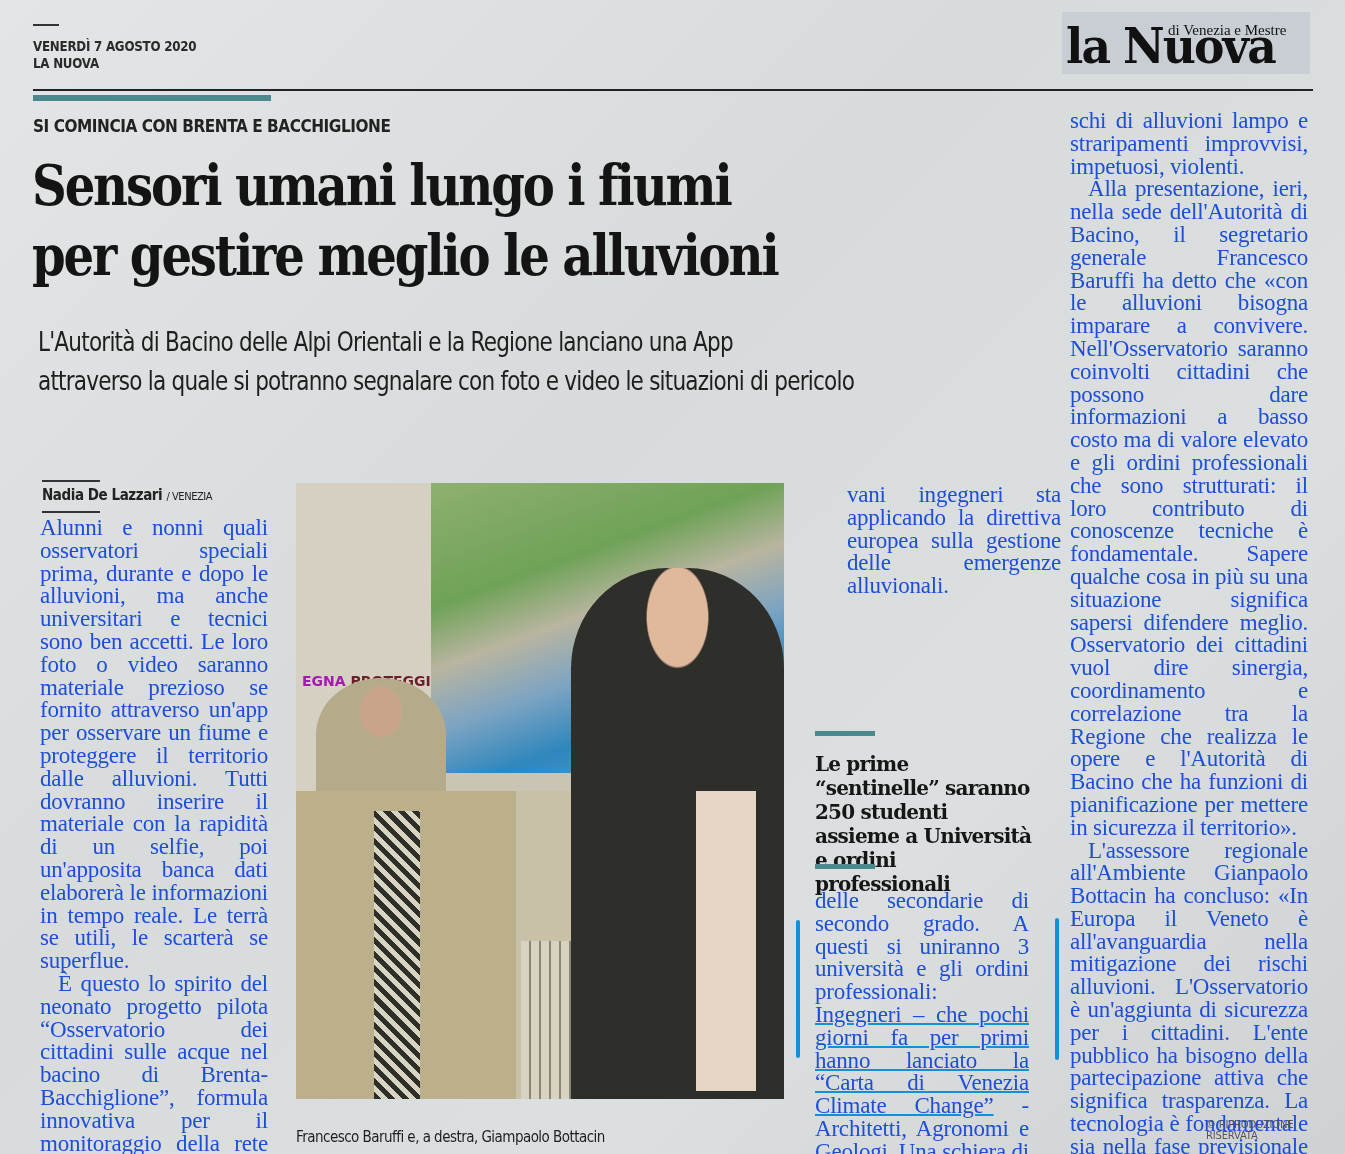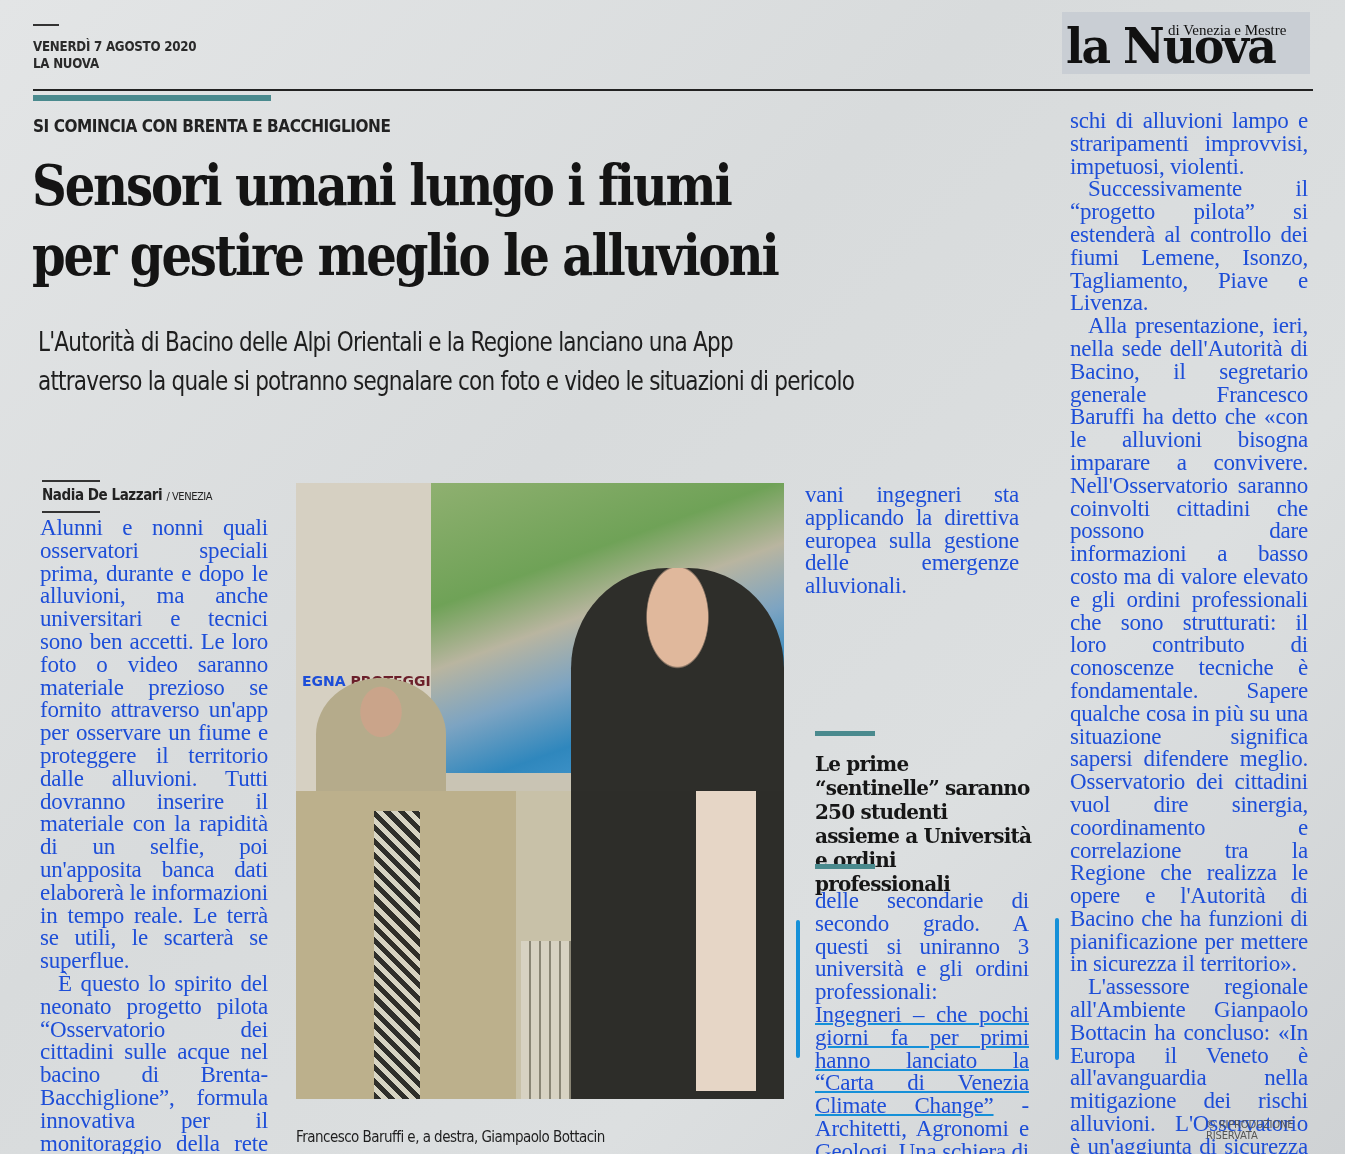--- a/index.html
+++ b/index.html
@@ -54,33 +54,33 @@
   }
   .byline .city { font-weight: normal; font-size: 11px; }
   .col {
     font-family: "Liberation Serif", "DejaVu Serif", serif;
     font-size: 23px; line-height: 22.8px; color: #1d4ed8; text-align: justify;
     letter-spacing: -0.2px;
   }
   .col p { text-indent: 0; }
   .col p.indent { text-indent: 18px; }
   .col1 { left: 40px; top: 517px; width: 228px; }
-  .col2a { left: 805px; top: 484px; width: 214px; font-family: Liberation Serif, serif; }
+  .col2a { left: 847px; top: 484px; width: 214px; font-family: Liberation Serif, serif; }
   .col2b { left: 815px; top: 890px; width: 214px; }
   .col3 { left: 1070px; top: 110px; width: 238px; }
   .photo {
     left: 296px; top: 483px; width: 488px; height: 308px;
     background: #c9c4b4; overflow: hidden;
   }
   .photo .poster-left { position: absolute; left: 0; top: 0; width: 136px; height: 308px; background: #d6d0c2; }
   .photo .map { position: absolute; left: 135px; top: 0; width: 353px; height: 290px;
     background: linear-gradient(160deg, #8fb070 0%, #6fa257 30%, #b9b5a0 45%, #7da4c2 60%, #2f87bd 75%, #4a9ad0 90%); }
   .photo .poster-text { position: absolute; left: 6px; top: 190px; font-family: "DejaVu Sans", sans-serif;
     font-size: 14px; font-weight: bold; color: #6b1f2a; }
-  .photo .poster-text .green { color: #1d4ed8; }
+  .photo .poster-text .green { color: #a21caf; }
   .photo .person1 { position: absolute; left: 20px; top: 195px; width: 130px; height: 113px;
     background: radial-gradient(ellipse at 50% 30%, #caa48a 0 22%, #b5ab8b 23% 100%); border-radius: 50% 50% 0 0; }
   .photo .person2 { position: absolute; left: 275px; top: 85px; width: 213px; height: 223px;
     background: radial-gradient(ellipse at 50% 22%, #e0b89c 0 20%, #2e2e2a 21% 100%); border-radius: 45% 45% 0 0; }
   .photo-lower {
     left: 296px; top: 791px; width: 488px; height: 308px; background: #c8c1a8; overflow: hidden;
   }
   .photo-lower .jacket { position: absolute; left: 0; top: 0; width: 220px; height: 308px; background: #bcb08c; }
   .photo-lower .tie { position: absolute; left: 78px; top: 20px; width: 46px; height: 288px;
     background: repeating-linear-gradient(45deg, #2f2f2a 0 5px, #d7d4c2 5px 10px); }
@@ -173,19 +173,18 @@
 
 <div class="abs col col2b">
   <p>
     <span>delle secondarie di secondo grado. A questi si uniranno 3 università e gli ordini professionali: </span><span style="text-decoration: underline; text-decoration-color: #1590d8; text-decoration-thickness: 2px;">Ingegneri – che pochi giorni fa per primi hanno lanciato la “Carta di Venezia Climate Change”</span><span> - Architetti, Agronomi e Geologi. Una schiera di “sensori umani critici” che sarà formata, e a sua volta formerà, per ridurre i ri-</span>
   </p>
 </div>
 <div class="abs hl-left"></div>
 
 <div class="abs col col3">
   <p>schi di alluvioni lampo e straripamenti improvvisi, impetuosi, violenti.</p>
-  <p class="indent">Successivamente il “progetto pilota” si estenderà al controllo dei fiumi Lemene, Isonzo, Tagliamento, Piave e Livenza.</p>
   <p class="indent">Alla presentazione, ieri, nella sede dell'Autorità di Bacino, il segretario generale Francesco Baruffi ha detto che «con le alluvioni bisogna imparare a convivere. Nell'Osservatorio saranno coinvolti cittadini che possono dare informazioni a basso costo ma di valore elevato e gli ordini professionali che sono strutturati: il loro contributo di conoscenze tecniche è fondamentale. Sapere qualche cosa in più su una situazione significa sapersi difendere meglio. Osservatorio dei cittadini vuol dire sinergia, coordinamento e correlazione tra la Regione che realizza le opere e l'Autorità di Bacino che ha funzioni di pianificazione per mettere in sicurezza il territorio».</p>
   <p class="indent">L'assessore regionale all'Ambiente Gianpaolo Bottacin ha concluso: «In Europa il Veneto è all'avanguardia nella mitigazione dei rischi alluvioni. L'Osservatorio è un'aggiunta di sicurezza per i cittadini. L'ente pubblico ha bisogno della partecipazione attiva che significa trasparenza. La tecnologia è fondamentale sia nella fase previsionale che durante la gestione dell'emergenza. E poi così tutti hanno la possibilità di dare il proprio contributo» .—</p>
 </div>
 <div class="abs hl-right"></div>
 
 <div class="abs credit">© RIPRODUZIONE RISERVATA</div>
 
 </body></html>

